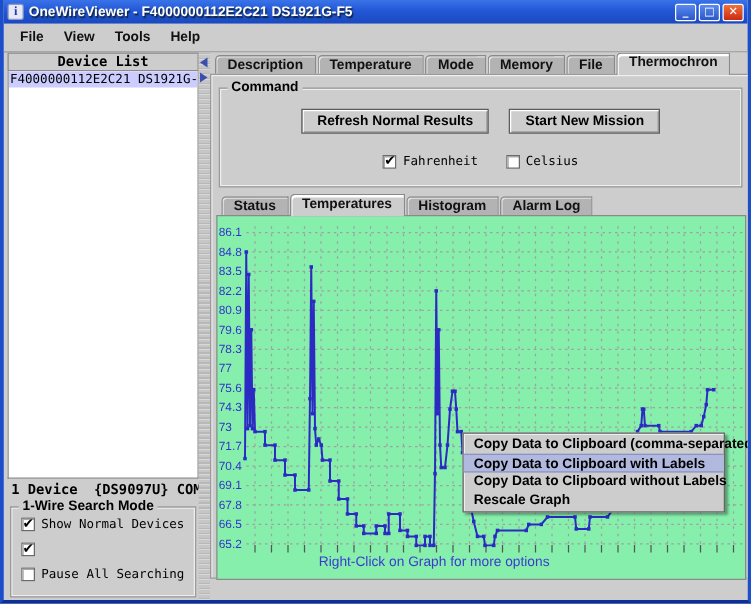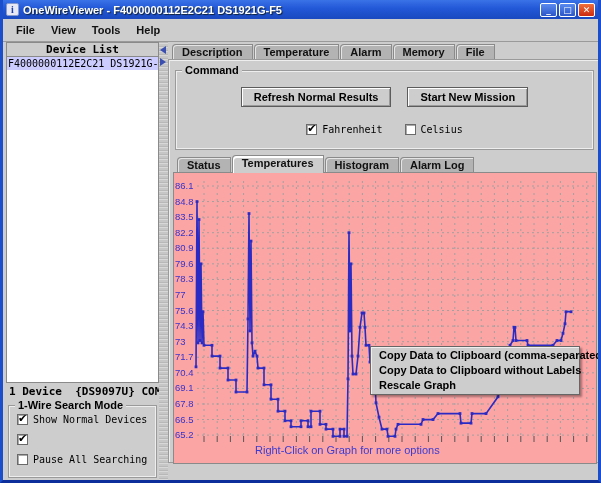--- a/index.html
+++ b/index.html
@@ -62,21 +62,21 @@
     box-shadow:inset 1px 1px 0 #eee;background:#cdcdcd;}
   .commandbox{left:6px;top:10px;width:419px;height:80px;}
   .btn-row{display:flex;justify-content:center;gap:16px;margin-top:16px;}
   .metal-btn{background:#cdcdcd;border:1px solid #5c5c5c;box-shadow:inset 1px 1px 0 #fff,inset -1px -1px 0 #9a9a9a;
     font:bold 11px "Liberation Sans",sans-serif;color:#000;padding:3px 12px;height:20px;white-space:nowrap;}
   .metal-btn.focused{outline:1px solid #8a96c8;outline-offset:-3px;}
   .unit-row{display:flex;justify-content:center;gap:22px;margin-top:17px;}
   .unit-item{display:flex;align-items:center;gap:5px;}
   
   .inner-tabs{position:absolute;left:4px;top:95px;width:424px;height:309px;}
-  .graph-panel{position:absolute;left:0;top:17px;width:424px;height:292px;background:#fca5a5;
+  .graph-panel{position:absolute;left:0;top:17px;width:424px;height:292px;background:#86efac;
     border:1px solid #8a8a8a;overflow:hidden;}
   .graph-hint{position:absolute;left:46px;top:271px;font:11px "Liberation Sans",sans-serif;color:#3b3bd0;white-space:nowrap;margin-left:35px;}
   
   .statusbar{position:absolute;left:0;top:422px;width:433px;height:17px;background:#cdcdcd;
     border-top:1px solid #9a9a9a;box-shadow:inset 0 1px 0 #eee;
     font:bold 11px/16px "Liberation Sans",sans-serif;color:#000;padding-left:5px;margin-top:16px;}
   
   .context-menu{position:absolute;left:367px;top:346px;width:210px;background:#cdcdcd;
     border:1px solid #666;box-shadow:inset 1px 1px 0 #efefef,2px 2px 2px rgba(0,0,0,.35);
     z-index:60;padding:1px 0;}
@@ -130,23 +130,24 @@
 
   <div class="splitter">
     <span class="split-arrow split-left"></span>
     <span class="split-arrow split-right"></span>
   </div>
 
   <div class="right-panel">
     <div class="tabrow">
       <span class="tab">Description</span>
       <span class="tab">Temperature</span>
-      <span class="tab">Alarm</span>
+      <span class="tab">Mode</span>
       <span class="tab">Memory</span>
       <span class="tab">File</span>
+      <span class="tab selected">Thermochron</span>
     </div>
     <div class="tab-content">
 
       <div class="groupbox commandbox">
         <span class="groupbox-title">Command</span>
         <div class="btn-row">
           <button class="metal-btn">Refresh Normal Results</button>
           <button class="metal-btn">Start New Mission</button>
         </div>
         <div class="unit-row">
@@ -372,17 +373,18 @@
           <div class="graph-hint">Right-Click on Graph for more options</div>
         </div>
       </div>
 
     </div>
     <div class="statusbar">Done Setting up viewer</div>
   </div>
 
   <div class="context-menu">
     <div class="menu-item">Copy Data to Clipboard (comma-separated)</div>
+    <div class="menu-item highlighted">Copy Data to Clipboard with Labels</div>
     <div class="menu-item">Copy Data to Clipboard without Labels</div>
     <div class="menu-item">Rescale Graph</div>
   </div>
 
 </div>
 
 </body></html>

